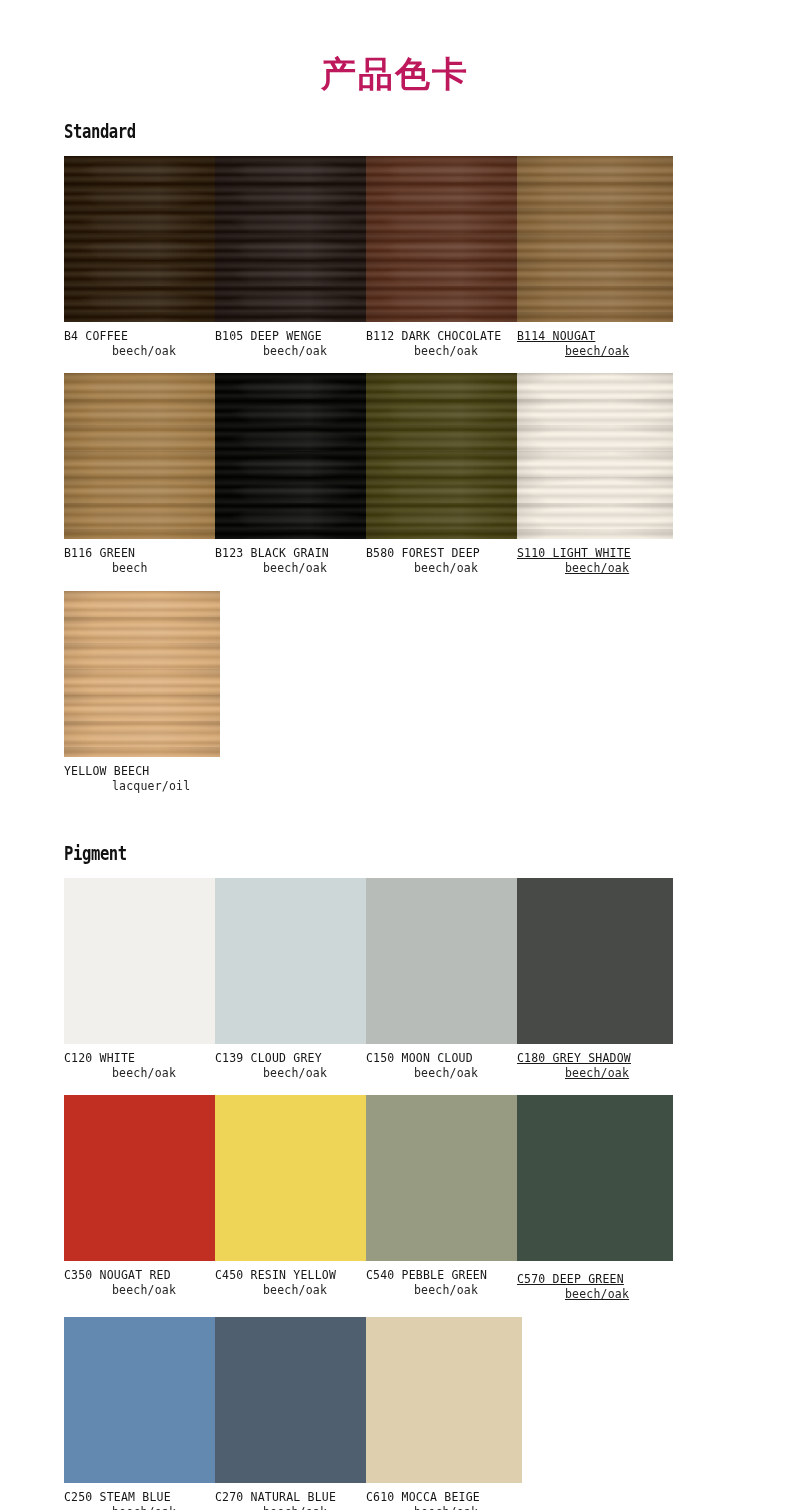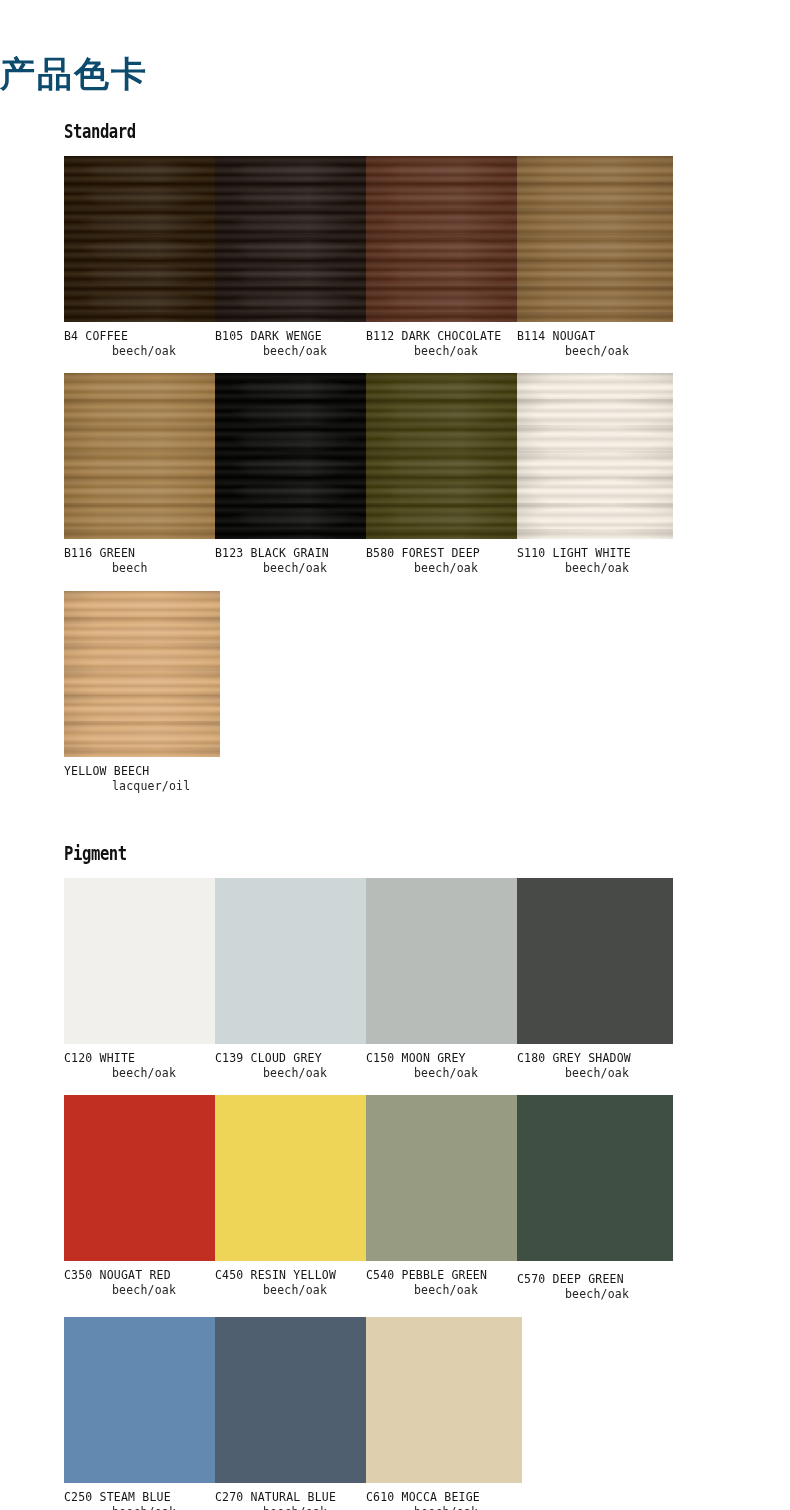--- a/index.html
+++ b/index.html
@@ -18,26 +18,26 @@
 
   .page {
     width: 790px;
     height: 1510px;
     position: relative;
     box-sizing: border-box;
   }
 
   
   .page-title {
-    text-align: left;
+    text-align: center;
     font-family: "DejaVu Serif", "Liberation Serif", serif;
     font-size: 35px;
     font-weight: 700;
     letter-spacing: 2px;
-    color: #0c4a6e;
+    color: #be185d;
     padding-top: 32px;
     line-height: 1.1;
   }
 
   
   .section {
     margin-left: 64px;
     margin-right: 64px;
   }
   .section-heading {
@@ -56,21 +56,21 @@
   .grid {
     display: flex;
     flex-wrap: wrap;
     width: 658px;
   }
   .cell {
     width: 140px;
     margin-right: 11px;
     margin-bottom: 14px;
   }
-  .cell:nth-child(4n) { margin-right: 0; }
+  .cell:nth-child(4n) { margin-right: 0; text-decoration: underline; }
 
   .swatch {
     width: 156px;
     height: 166px;
     position: relative;
     overflow: hidden;
   }
   .swatch .grain {
     position: absolute;
     inset: 0;
@@ -119,21 +119,21 @@
           <div class="cap">
             <div class="cap-name">B4 COFFEE</div>
             <div class="cap-sub">beech/oak</div>
           </div>
         </div>
         <div class="cell">
           <div class="swatch" style="background: rgb(36, 26, 22);">
             <div class="grain" style="background-image: repeating-linear-gradient(rgb(20, 10, 6) 0px, rgb(41, 31, 27) 2px, rgb(52, 42, 38) 4px, rgb(41, 31, 27) 6px, rgb(20, 10, 6) 9px, rgb(41, 31, 27) 12px, rgb(52, 42, 38) 15px, rgb(20, 10, 6) 19px), repeating-linear-gradient(rgba(0, 0, 0, 0.1) 0px, rgba(0, 0, 0, 0) 7px, rgba(255, 255, 255, 0.07) 13px, rgba(0, 0, 0, 0) 26px), linear-gradient(to right, rgba(0, 0, 0, 0.12), rgba(0, 0, 0, 0) 22%, rgba(255, 255, 255, 0.05) 60%, rgba(0, 0, 0, 0.08)); background-blend-mode: overlay, normal, normal; opacity: 0.85;"></div>
           </div>
           <div class="cap">
-            <div class="cap-name">B105 DARK WENGE</div>
+            <div class="cap-name">B105 DEEP WENGE</div>
             <div class="cap-sub">beech/oak</div>
           </div>
         </div>
         <div class="cell">
           <div class="swatch" style="background: rgb(92, 52, 35);">
             <div class="grain" style="background-image: repeating-linear-gradient(rgb(76, 36, 19) 0px, rgb(97, 57, 40) 2px, rgb(108, 68, 51) 4px, rgb(97, 57, 40) 6px, rgb(76, 36, 19) 9px, rgb(97, 57, 40) 12px, rgb(108, 68, 51) 15px, rgb(76, 36, 19) 19px), repeating-linear-gradient(rgba(0, 0, 0, 0.1) 0px, rgba(0, 0, 0, 0) 7px, rgba(255, 255, 255, 0.07) 13px, rgba(0, 0, 0, 0) 26px), linear-gradient(to right, rgba(0, 0, 0, 0.12), rgba(0, 0, 0, 0) 22%, rgba(255, 255, 255, 0.05) 60%, rgba(0, 0, 0, 0.08)); background-blend-mode: overlay, normal, normal; opacity: 0.85;"></div>
           </div>
           <div class="cap">
             <div class="cap-name">B112 DARK CHOCOLATE</div>
             <div class="cap-sub">beech/oak</div>
@@ -212,21 +212,21 @@
         <div class="cell">
           <div class="swatch" style="background: rgb(206, 215, 216);"></div>
           <div class="cap">
             <div class="cap-name">C139 CLOUD GREY</div>
             <div class="cap-sub">beech/oak</div>
           </div>
         </div>
         <div class="cell">
           <div class="swatch" style="background: rgb(183, 188, 185);"></div>
           <div class="cap">
-            <div class="cap-name">C150 MOON GREY</div>
+            <div class="cap-name">C150 MOON CLOUD</div>
             <div class="cap-sub">beech/oak</div>
           </div>
         </div>
         <div class="cell">
           <div class="swatch" style="background: rgb(71, 74, 71);"></div>
           <div class="cap">
             <div class="cap-name">C180 GREY SHADOW</div>
             <div class="cap-sub">beech/oak</div>
           </div>
         </div>

